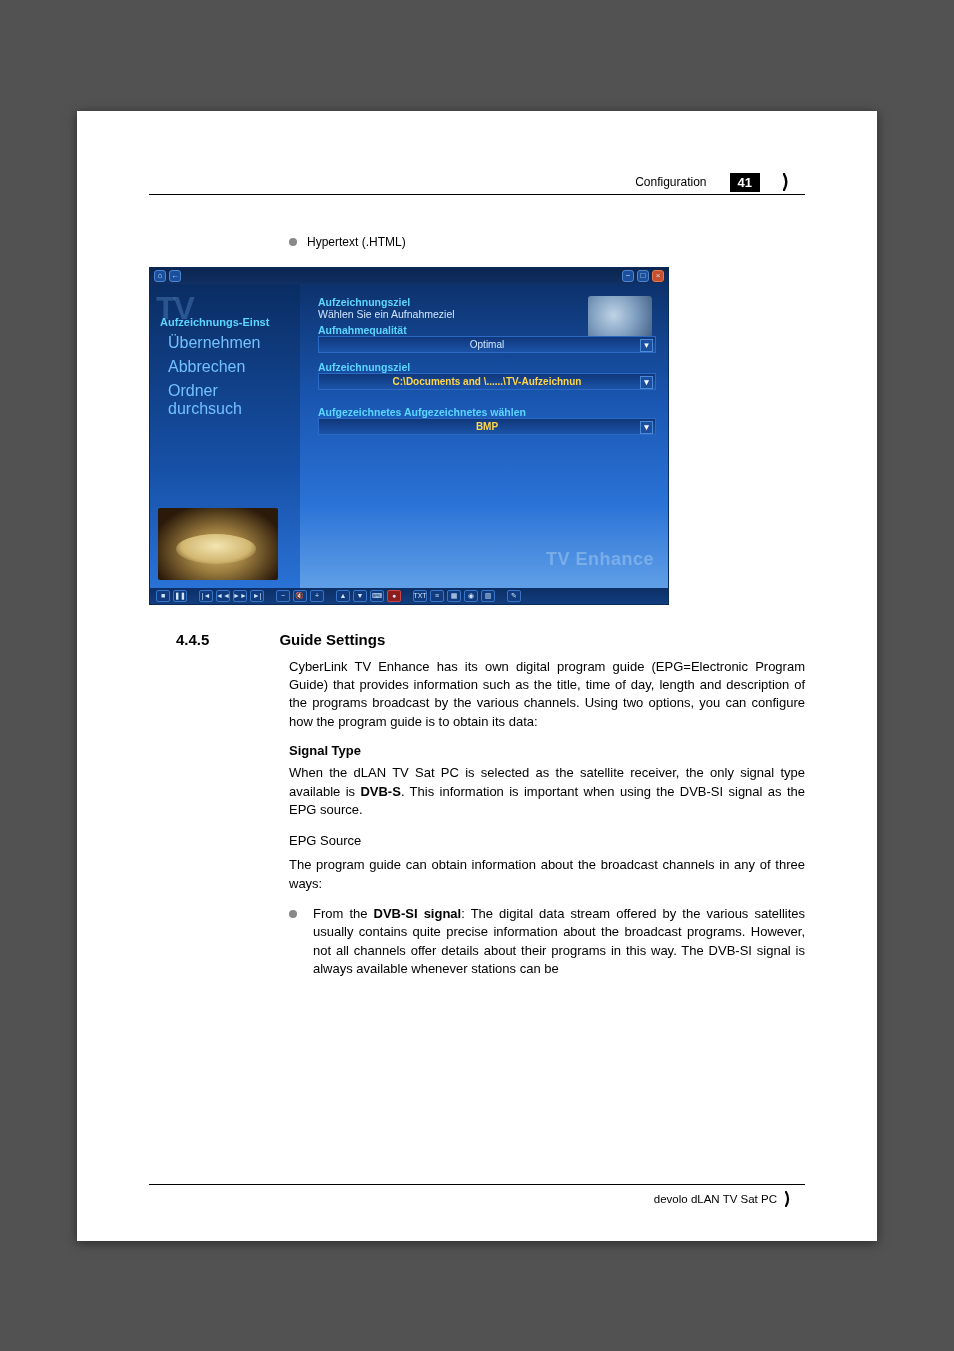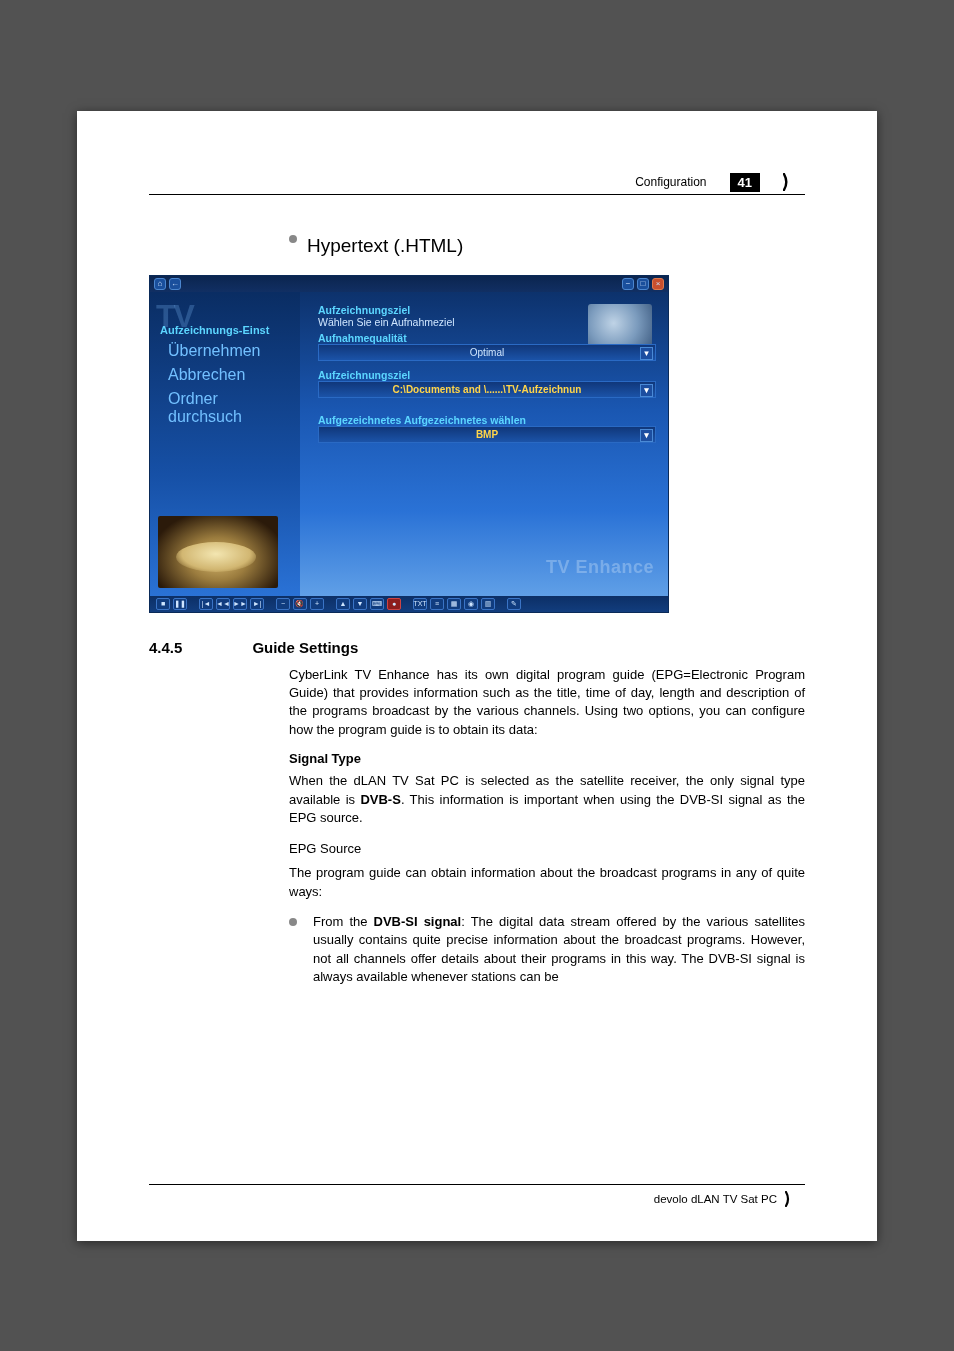--- a/index.html
+++ b/index.html
@@ -40,23 +40,24 @@
     font-size: 13px;
     padding: 2px 8px;
   }
   .header-row .arcwrap {
     display: inline-flex;
     align-items: center;
   }
   .header-row svg { display: block; }
   .bullet-row {
     display: flex;
+    align-items: center;
     gap: 10px;
     margin-left: 140px;
-    font-size: 19px;
+    font-size: 12px;
     margin-bottom: 18px;
   }
   .bullet-row .dot {
     width: 8px; height: 8px; border-radius: 50%; background: #888;
   }
 
   
   .screenshot {
     width: 520px;
     margin: 6px auto 26px 0;
@@ -137,21 +138,21 @@
   .ctrl.red{ background:#8d1d1d; border-color:#c44; }
   .ctrl.gap{ background:transparent; border:none; width:6px; }
   .ss-corner-img {
     position:absolute; right:16px; top:12px; width:64px; height:48px;
     background: radial-gradient(circle at 40% 40%, #bfd3e6 0%, #7b9bbd 50%, #38567c 100%);
     border-radius:3px;
   }
 
   
   .section-heading { display:flex; gap:70px; margin: 8px 0 10px 0; }
-  .section-heading .num { font-weight:bold; font-size:15px; }
+  .section-heading .num { font-weight:bold; font-size:15px;margin-left:27px; }
   .section-heading .ttl { font-weight:bold; font-size:15px; }
   .para {
     font-size: 13px; line-height: 1.42;
     margin-left: 140px; text-align: justify; margin-bottom: 12px;
   }
   .subhead { font-size:13px; font-weight:bold; margin-left:140px; margin-top:6px; margin-bottom:6px; }
   .bulleted {
     display:flex; gap:16px; margin-left:140px; font-size:13px; text-align:justify; line-height:1.42;
   }
   .bulleted .dot { width:8px; height:8px; border-radius:50%; background:#888; margin-top:5px; flex:none; }
@@ -265,21 +266,21 @@
   </div>
 
   <p class="para">CyberLink TV Enhance has its own digital program guide (EPG=Electronic Program Guide) that provides information such as the title, time of day, length and description of the programs broadcast by the various channels. Using two options, you can configure how the program guide is to obtain its data:</p>
 
   <div class="subhead">Signal Type</div>
   <p class="para">
     <span>When the dLAN TV Sat PC is selected as the satellite receiver, the only signal type available is </span><b>DVB-S</b><span>. This information is important when using the DVB-SI signal as the EPG source.</span>
   </p>
 
   <p class="para" style="font-weight:normal; margin-bottom:6px;">EPG Source</p>
-  <p class="para">The program guide can obtain information about the broadcast programs in any of quite ways:</p>
+  <p class="para">The program guide can obtain information about the broadcast channels in any of three ways:</p>
 
   <div class="bulleted">
     <span class="dot"></span>
     <div>
       <span>From the </span><b>DVB-SI signal</b><span>: The digital data stream offered by the various satellites usually contains quite precise information about the broadcast programs. However, not all channels offer details about their programs in this way. The DVB-SI signal is always available whenever stations can be</span>
     </div>
   </div>
 
   <div class="footer-line"></div>
   <div class="footer-row">

